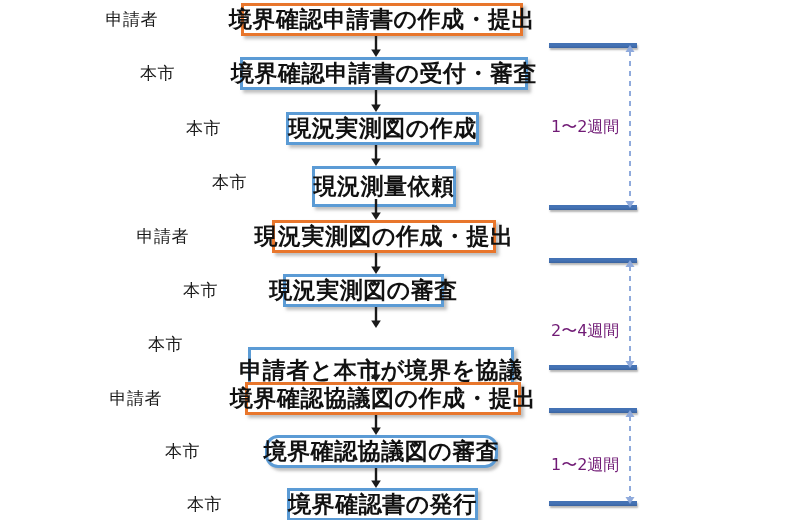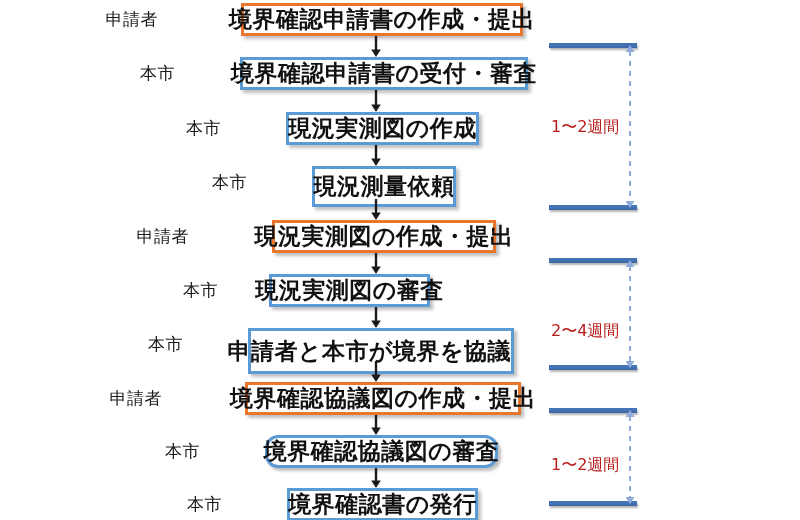--- a/index.html
+++ b/index.html
@@ -73,21 +73,21 @@
   }
   .span-arrow {
     position: absolute;
   }
   .span-arrow svg { display: block; overflow: visible; }
   .span-label {
     position: absolute;
     font-family: "DejaVu Sans", "Liberation Sans", sans-serif;
     font-size: 16px;
     line-height: 1;
-    color: #b91c1c;
+    color: #701a75;
     white-space: nowrap;
     text-align: right;
   }
 </style>
 </head>
 <body>
 
 <div id="canvas">
 
 <div class="role-label" style="right: 642px; top: 11px;">申請者</div>
@@ -104,25 +104,25 @@
     </div>
     <div class="role-label" style="right: 553px; top: 174px;">本市</div>
     <div class="proc-box" style="left: 312px; top: 166px; width: 144px; height: 41px;">
       <span class="proc-text">現況測量依頼</span>
     </div>
     <div class="role-label" style="right: 611px; top: 228px;">申請者</div>
     <div class="proc-box orange" style="left: 272px; top: 220px; width: 224px; height: 33px;">
       <span class="proc-text">現況実測図の作成・提出</span>
     </div>
     <div class="role-label" style="right: 582px; top: 282px;">本市</div>
-    <div class="proc-box" style="left: 269px; top: 274px; width: 161px; height: 33px;">
+    <div class="proc-box" style="left: 283px; top: 274px; width: 161px; height: 33px;">
       <span class="proc-text">現況実測図の審査</span>
     </div>
     <div class="role-label" style="right: 617px; top: 336px;">本市</div>
-    <div class="proc-box" style="left: 248px; top: 328px; width: 266px; height: 46px; justify-content: flex-end;">
+    <div class="proc-box" style="left: 248px; top: 347px; width: 266px; height: 46px;">
       <span class="proc-text">申請者と本市が境界を協議</span>
     </div>
     <div class="role-label" style="right: 638px; top: 390px;">申請者</div>
     <div class="proc-box orange" style="left: 245px; top: 382px; width: 276px; height: 33px; justify-content: center;">
       <span class="proc-text">境界確認協議図の作成・提出</span>
     </div>
     <div class="role-label" style="right: 600px; top: 443px;">本市</div>
     <div class="proc-box" style="left: 265px; top: 435px; width: 233px; height: 33px; border-radius: 13px;">
       <span class="proc-text">境界確認協議図の審査</span>
     </div>

